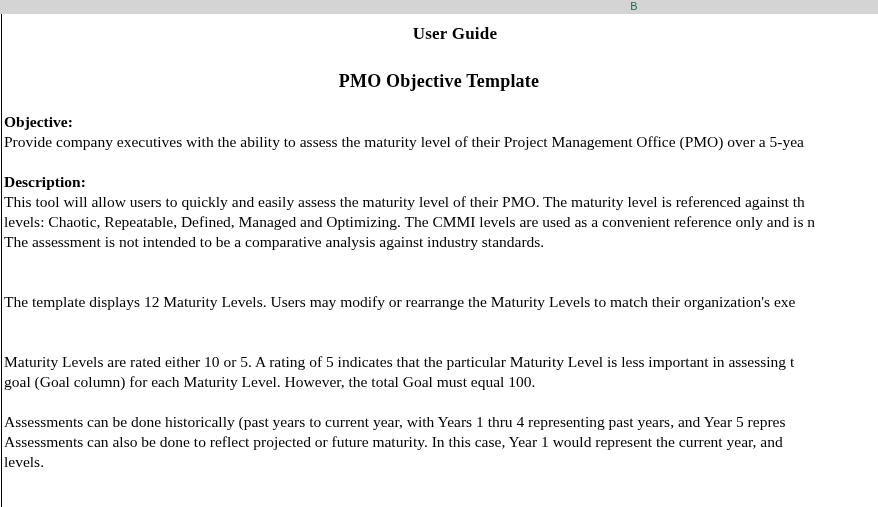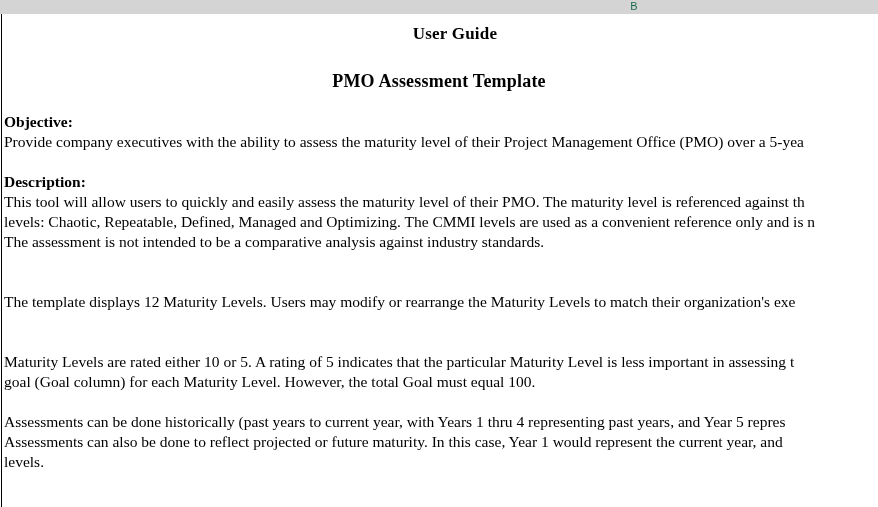--- a/index.html
+++ b/index.html
@@ -133,21 +133,21 @@
     <div class="col-letter col-b">B</div>
   </div>
 
   <div class="sheet">
     <div class="sheet-left-rule"></div>
 
     <div class="content">
 
       <div class="doc-title title-main">User Guide</div>
 
-      <div class="doc-title title-sub">PMO Assessment Template</div>
+      <div class="doc-title title-sub">PMO Objective Template</div>
 
       <div class="body-block">
 
         <span class="line bold">Objective:</span>
         <span class="line">Provide company executives with the ability to assess the maturity level of their Project Management Office (PMO) over a 5-yea</span>
 
         <span class="line blank"></span>
 
         <span class="line bold">Description:</span>
         <span class="line">This tool will allow users to quickly and easily assess the maturity level of their PMO. The maturity level is referenced against th</span>

